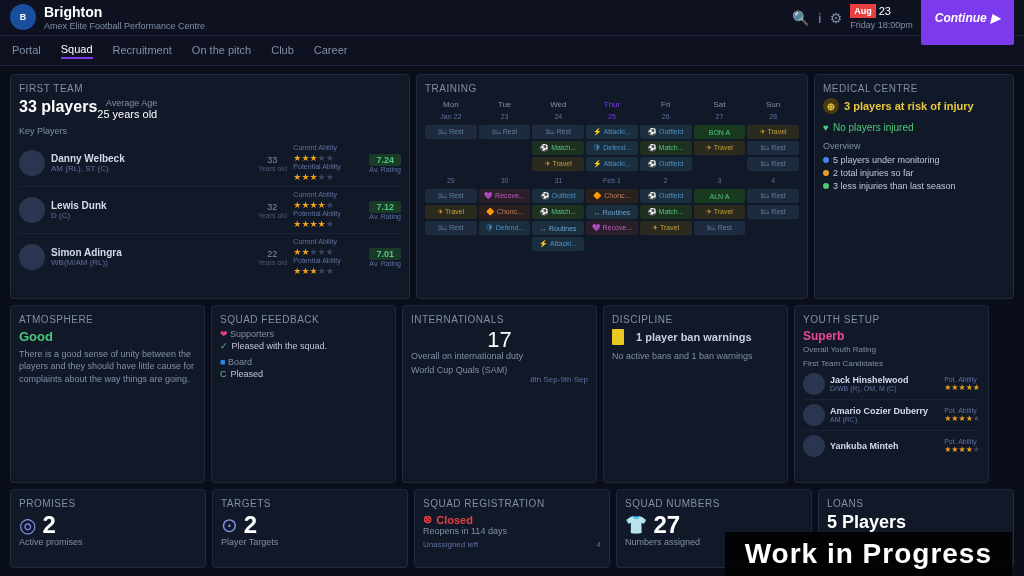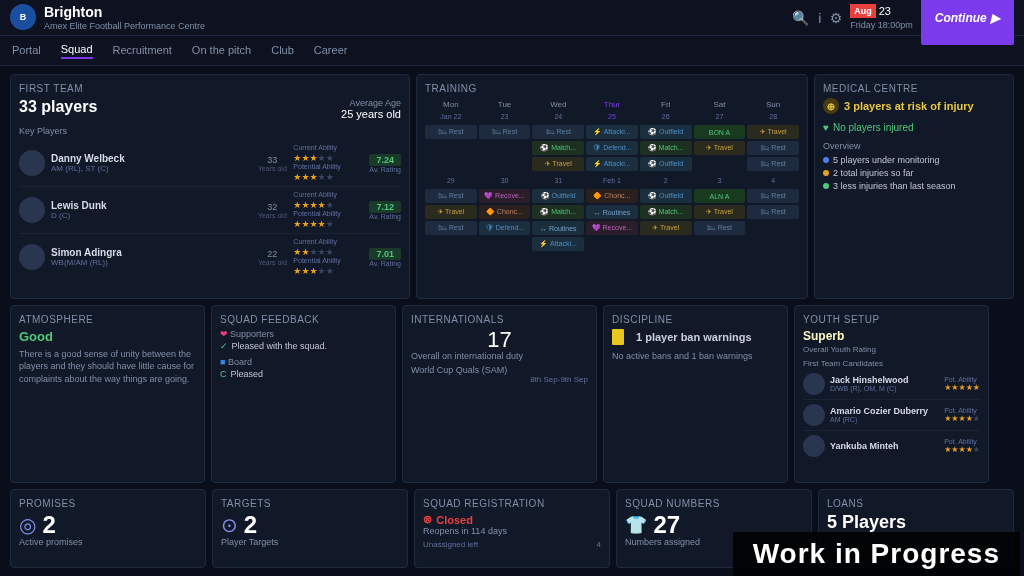--- a/index.html
+++ b/index.html
@@ -94,21 +94,21 @@
       margin-bottom: 4px;
       text-transform: uppercase;
       letter-spacing: 0.5px;
     }
 
     
     .first-team-card {
       grid-column: 1;
       grid-row: 1;
     }
-    .ft-header { display: flex; justify-content: space-between; align-items: flex-start; margin-bottom: 6px; }
+    .ft-header { display: flex; justify-content: flex-start; align-items: flex-start; margin-bottom: 6px; }
     .ft-count { font-size: 16px; font-weight: bold; color: #fff; }
     .ft-avg { text-align: right; font-size: 9px; color: #8090a8; }
     .ft-avg span { display: block; font-size: 11px; color: #fff; }
 
     .key-players-title { font-size: 9px; color: #8090a8; margin-bottom: 4px; }
     .player-row {
       display: flex;
       align-items: center;
       padding: 4px 0;
       border-bottom: 1px solid #1a2236;
@@ -210,37 +210,37 @@
     
     .intl-number { font-size: 22px; font-weight: normal; color: #fff; line-height: 1; text-align: center; }
     .intl-label { font-size: 9px; color: #8090a8; margin-bottom: 4px; }
     .intl-comp { font-size: 9px; color: #8090a8; }
     .intl-dates { font-size: 8px; color: #6070a0; text-align: right; }
 
     
     .disc-warning { display: flex; align-items: center; gap: 12px; font-size: 11px; color: #c8d0e0; font-weight: bold; margin-bottom: 6px; }
     .yellow-card { background: #e8c820; width: 12px; height: 16px; border-radius: 1px; display: inline-block; flex-shrink: 0; }
     .disc-sub { font-size: 9px; color: #8090a8; }
-    .youth-rating { color: #fef9c3; font-size: 12px; font-weight: bold; margin-bottom: 2px; }
+    .youth-rating { color: #ec4899; font-size: 12px; font-weight: bold; margin-bottom: 2px; }
     .youth-sub { font-size: 8px; color: #8090a8; margin-bottom: 5px; }
     .candidate { display: flex; align-items: center; gap: 5px; margin-bottom: 4px; padding-bottom: 4px; border-bottom: 1px solid #1a2236; }
     .cand-avatar { width: 22px; height: 22px; background: #2a3550; border-radius: 50%; flex-shrink: 0; }
     .cand-name { font-size: 9px; color: #d4dcea; font-weight: bold; }
     .cand-pos { font-size: 7px; color: #6070a0; }
     .cand-stars { font-size: 8px; color: #e8a020; }
     .big-num { font-size: 24px; font-weight: bold; color: #fff; line-height: 1; }
     .big-num-label { font-size: 9px; color: #8090a8; }
     .closed-badge { color: #e84040; font-size: 11px; font-weight: bold; display: flex; align-items: center; gap: 4px; }
     .closed-sub { font-size: 9px; color: #8090a8; }
     .unassigned { font-size: 8px; color: #6070a0; display: flex; justify-content: space-between; margin-top: 4px; }
 
     
     .wip-overlay {
       position: fixed;
-      bottom: 0; right: 4px;
+      bottom: 0; right: 12px;
       background: rgba(0,0,0,0.85);
       color: #fff;
       font-size: 28px;
       font-weight: 900;
       padding: 6px 20px;
       letter-spacing: 1px;
     }
 
     
     .row3 {

